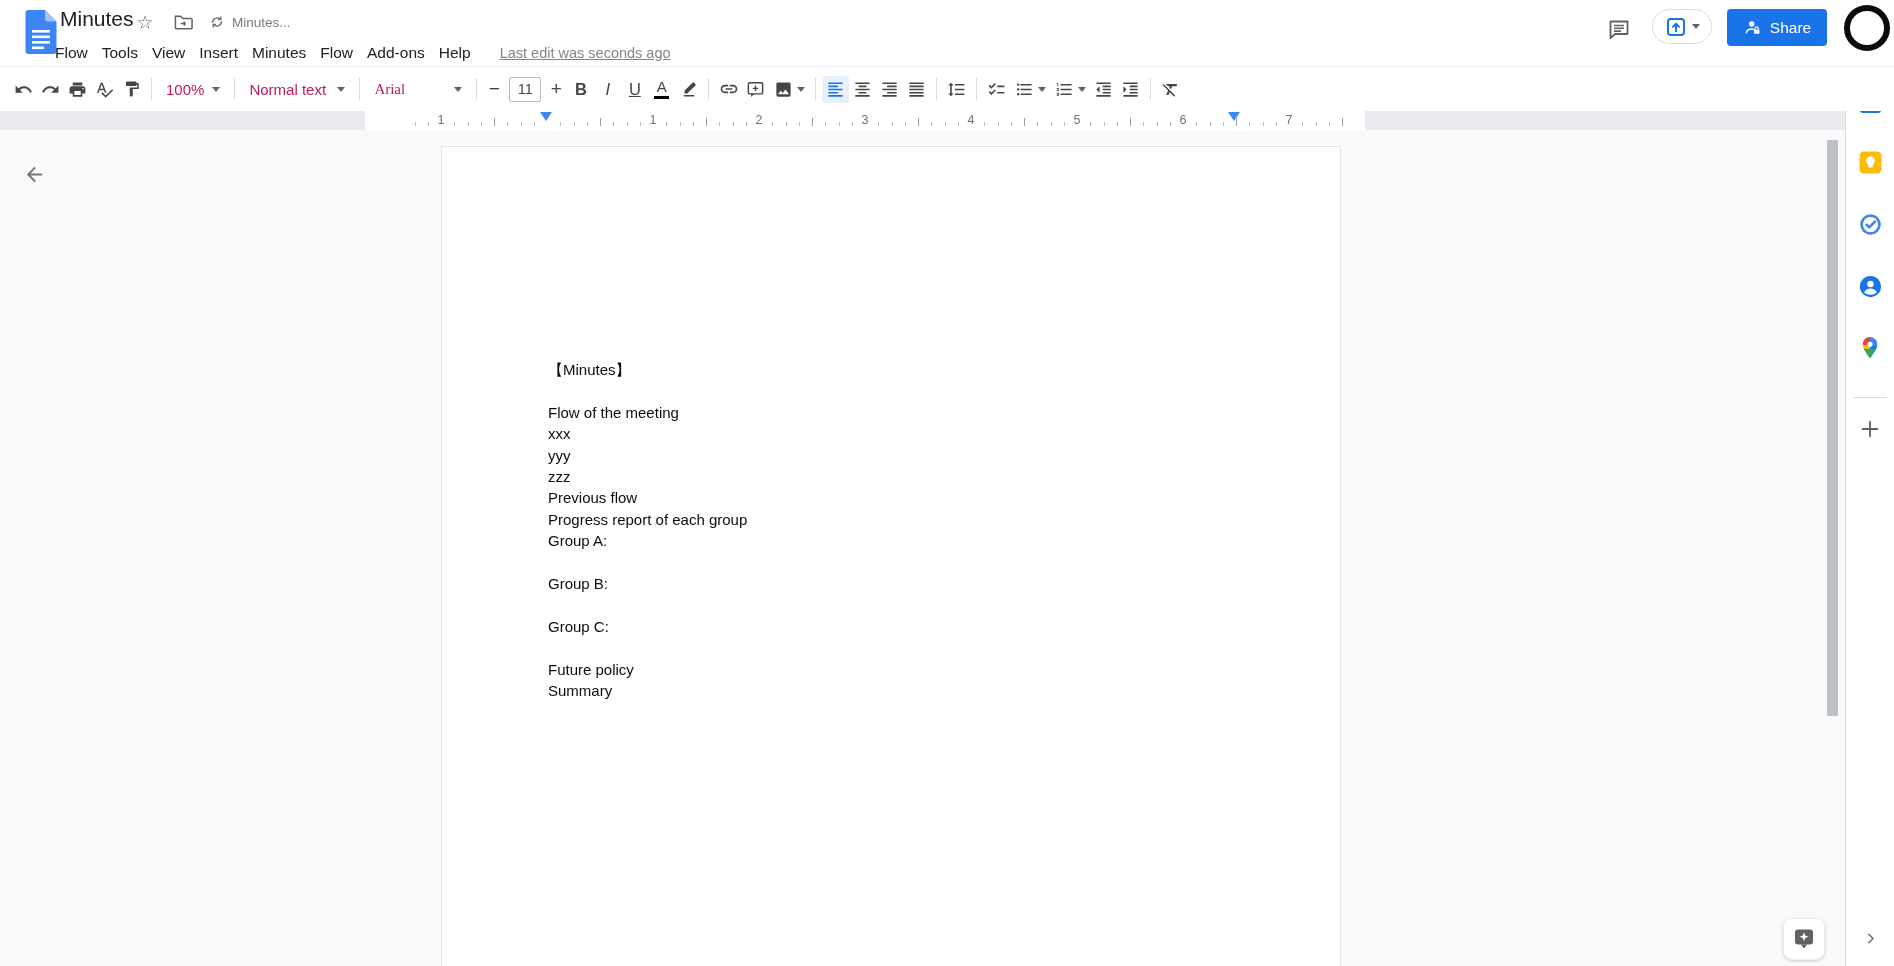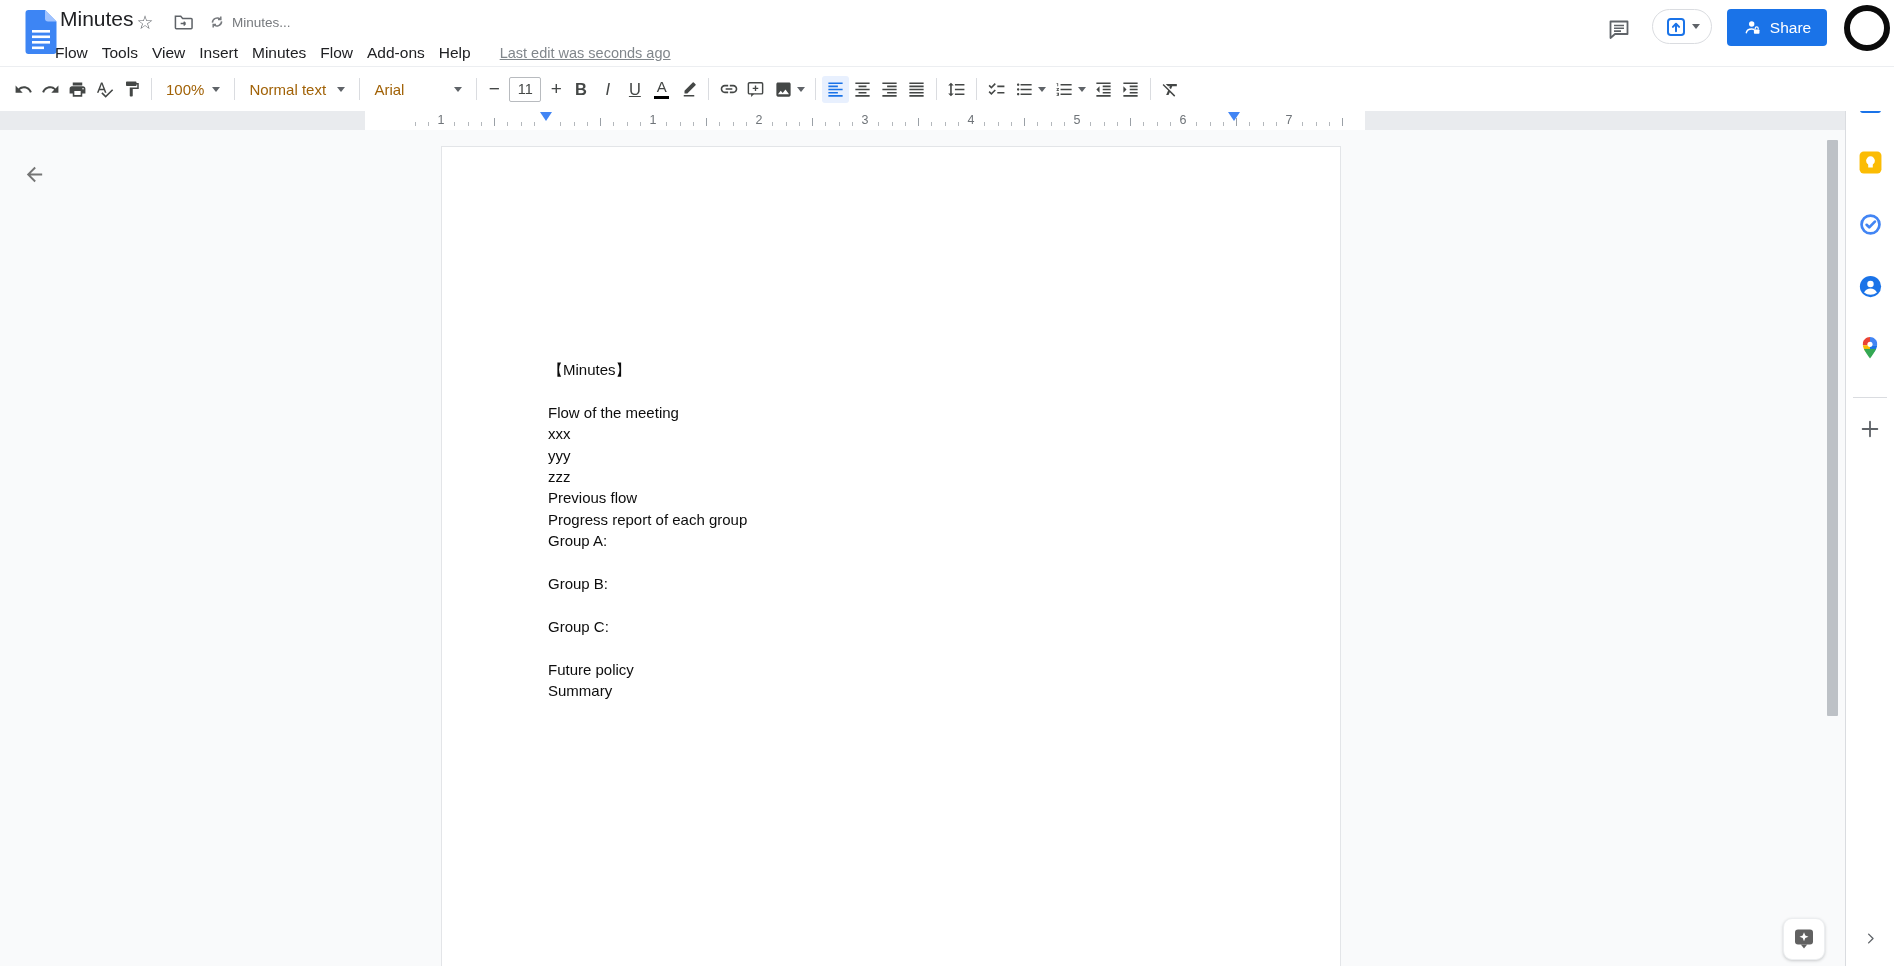--- a/index.html
+++ b/index.html
@@ -24,21 +24,21 @@
   .share-label { color:#fff; font-size:15.5px; font-weight:500; }
   .avatar { position:absolute; left:1844px; top:5px; width:46px; height:46px; border-radius:50%; border:6px solid #0b0b0b; background:#fff; cursor:pointer; }
 
   
   .toolbar { position:absolute; left:0; top:66px; width:1894px; height:45px; background:#fff; border-top:1px solid #eceef1; display:flex; align-items:center; padding-left:10px; z-index:4; }
   .tool { min-width:27px; height:27px; display:flex; align-items:center; justify-content:center; border-radius:3px; cursor:pointer; color:#444746; }
   .tool.active { background:#e8f0fe; }
   .tool svg { display:block; }
   .tsep { width:1px; height:22px; background:#dadce0; margin:0 6px; }
   .dd { display:flex; align-items:center; gap:8px; padding:3px 8px; border-radius:3px; cursor:pointer; }
-  .dd-label { font-size:15px; color:#a16207; }
+  .dd-label { font-size:15px; color:#be185d; }
   .caret { width:0; height:0; border-left:4.5px solid transparent; border-right:4.5px solid transparent; border-top:5px solid #5f6368; }
   .fs-box { width:32px; height:25px; border:1px solid #b8bbbf; border-radius:2px; display:flex; align-items:center; justify-content:center; font-size:14.5px; color:#444746; margin:0 4px; cursor:text; }
   .pm { font-size:19px; color:#444746; width:22px; text-align:center; cursor:pointer; }
   .fmt-letter { font-size:16.5px; color:#444746; }
   .u-line { text-decoration:underline; }
   .a-color { display:flex; flex-direction:column; align-items:center; line-height:1; }
   .a-color .bar { width:15px; height:3.5px; background:#000; margin-top:1.5px; }
   .mode-pill { position:absolute; left:1655px; top:78px; width:141px; height:30px; background:#e8f0fe; border-radius:4px; display:flex; align-items:center; gap:10px; padding:0 12px; cursor:pointer; }
   .mode-label { font-size:15.5px; color:#1967d2; flex:1; }
   .mode-pill .caret { border-top-color:#1967d2; }
@@ -179,21 +179,21 @@
     <div class="dd">
       <span class="dd-label">100%</span>
       <span class="caret"></span>
     </div>
     <div class="tsep"></div>
     <div class="dd" style="width:112px;">
       <span class="dd-label" style="flex:1">Normal text</span>
       <span class="caret"></span>
     </div>
     <div class="tsep"></div>
-    <div class="dd" style="width:104px;">
+    <div class="dd" style="width:104px;font-family:Liberation Serif, serif;">
       <span class="dd-label" style="flex:1">Arial</span>
       <span class="caret"></span>
     </div>
     <div class="tsep"></div>
     <div class="pm">−</div>
     <div class="fs-box">11</div>
     <div class="pm">+</div>
     <div class="tool">
         <span class="fmt-letter" style="font-weight:bold">B</span>
       </div>

